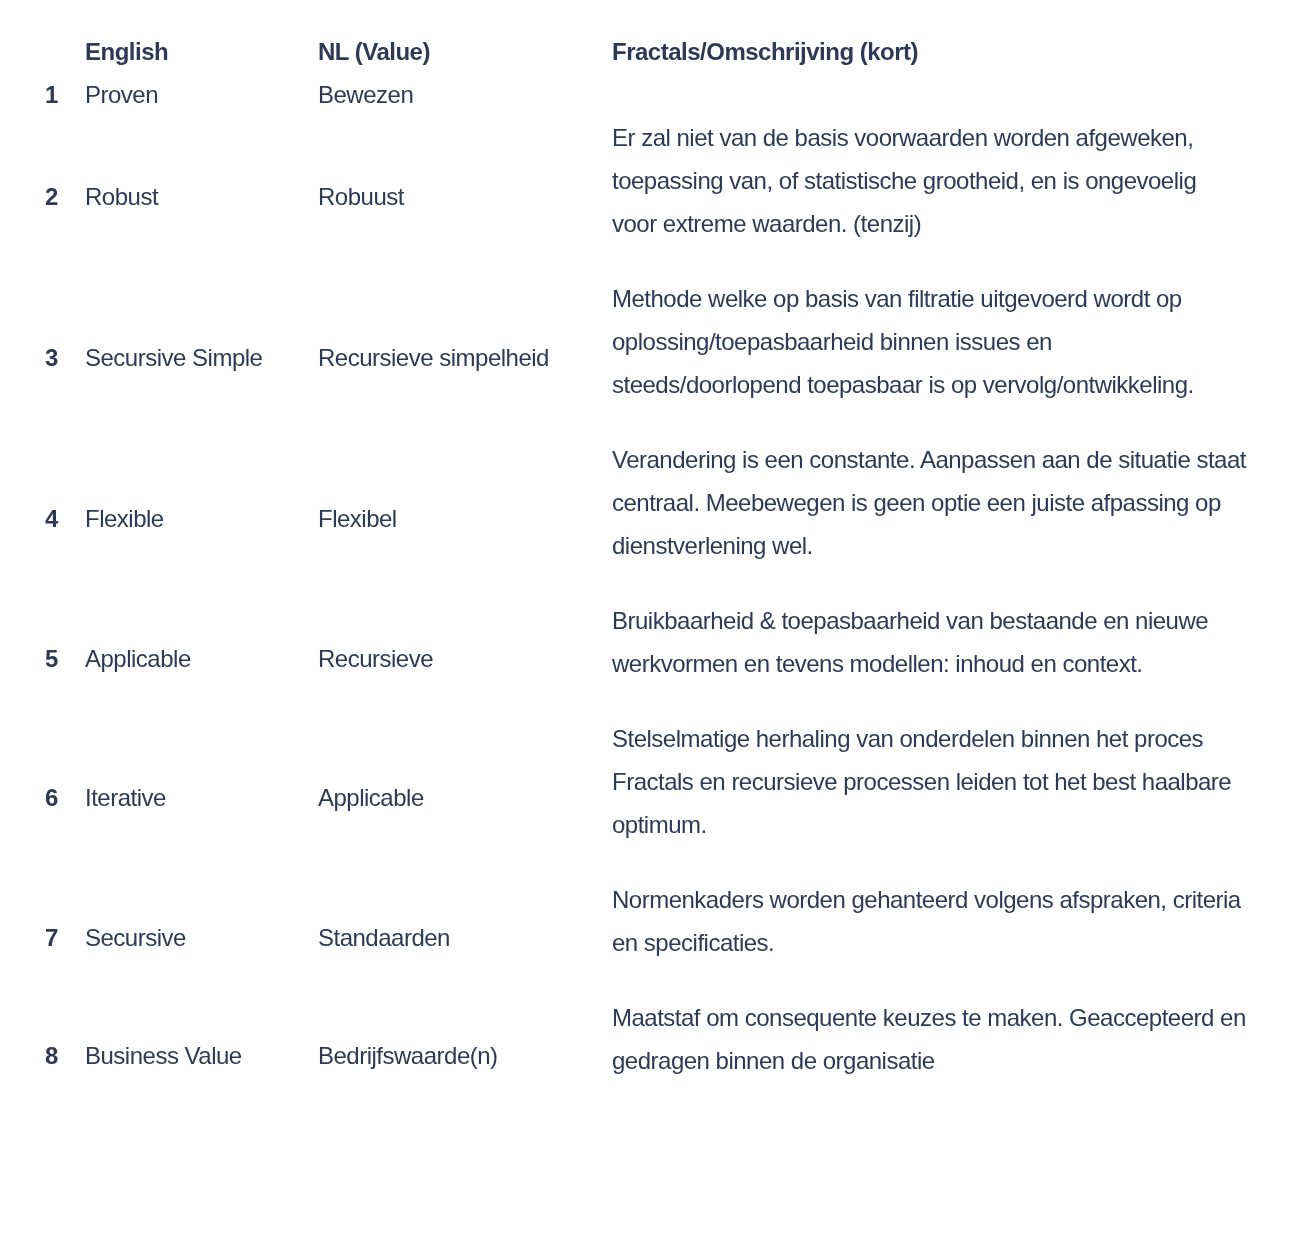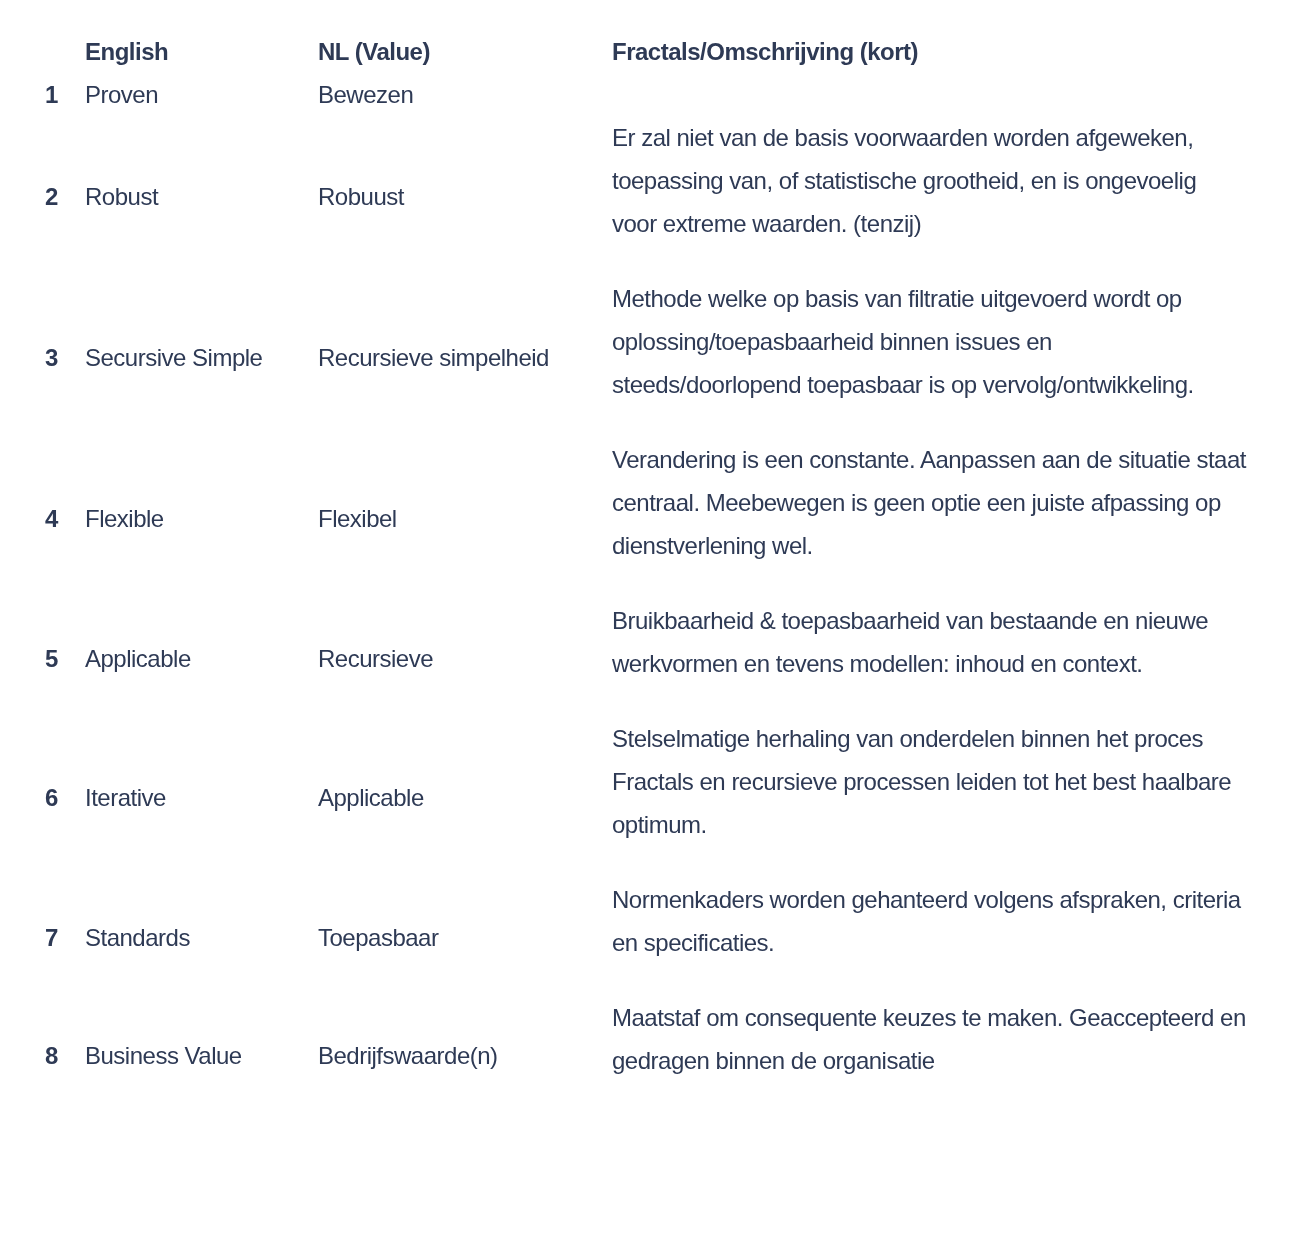--- a/index.html
+++ b/index.html
@@ -102,22 +102,22 @@
       <div class="cell num">6</div>
       <div class="cell">Iterative</div>
       <div class="cell">Applicable</div>
       <div class="cell desc">Stelselmatige herhaling van onderdelen binnen het proces
 Fractals en recursieve processen leiden tot het best haalbare
 optimum.</div>
     </div>
 
     <div class="t-row">
       <div class="cell num">7</div>
-      <div class="cell">Standards</div>
-      <div class="cell">Toepasbaar</div>
+      <div class="cell">Secursive</div>
+      <div class="cell">Standaarden</div>
       <div class="cell desc">Normenkaders worden gehanteerd volgens afspraken, criteria
 en specificaties.</div>
     </div>
 
     <div class="t-row">
       <div class="cell num">8</div>
       <div class="cell">Business Value</div>
       <div class="cell">Bedrijfswaarde(n)</div>
       <div class="cell desc">Maatstaf om consequente keuzes te maken. Geaccepteerd en
 gedragen binnen de organisatie</div>

